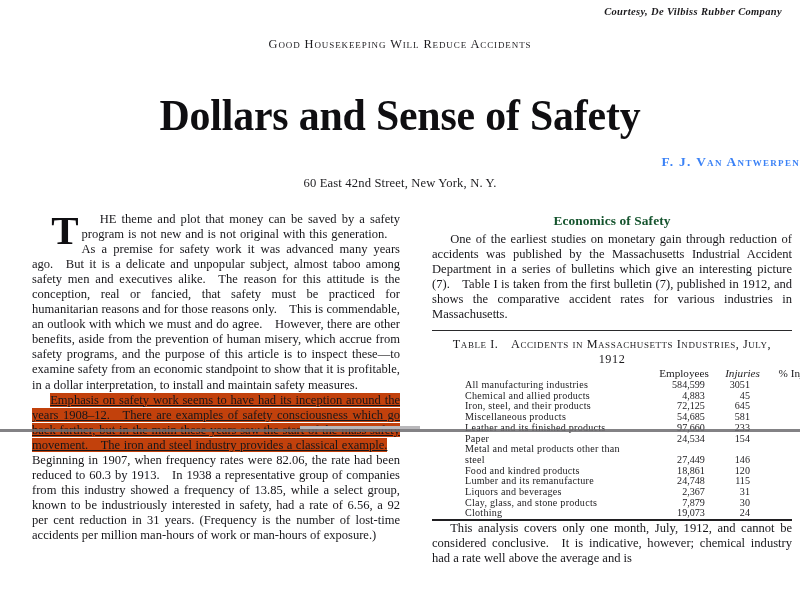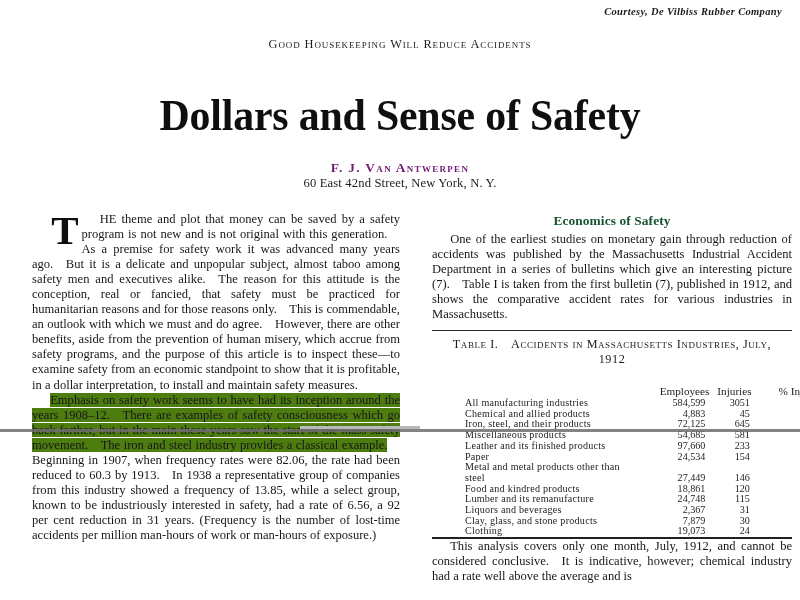--- a/index.html
+++ b/index.html
@@ -58,29 +58,29 @@
     text-align: center;
     font-weight: bold;
     font-size: 45px;
     line-height: 1.06;
     letter-spacing: -0.2px;
     transform: scaleX(0.93);
     color: #0f0e11;
   }
   .byline {
     position: absolute;
-    top: 160px;
-    left: 0;
-    width: 800px;
-    text-align: center;
+    top: 154px;
+    left: 0;
+    width: 800px;
+    text-align: right;
     font-size: 13.4px;
     font-variant: small-caps;
     letter-spacing: 1.3px;
     font-weight: bold;
-    color: #701a75;
+    color: #3b82f6;
   }
   .address {
     position: absolute;
     top: 176px;
     left: 0;
     width: 800px;
     text-align: center;
     font-size: 12.6px;
     letter-spacing: 0.15px;
     color: #1d1c1f;
@@ -112,22 +112,23 @@
     float: left;
     font-size: 41px;
     line-height: 30px;
     font-weight: bold;
     padding: 2px 3px 0 1px;
     margin-top: 1px;
     color: #0f0e11;
   }
 
   .hl {
-    background: #4d7c0f;
+    background: #c2410c;
     box-decoration-break: clone;
+    text-decoration: underline;
     -webkit-box-decoration-break: clone;
   }
 
   
   .subhead {
     text-align: center;
     font-weight: bold;
     font-size: 13.4px;
     line-height: 17px;
     margin: 0 0 3px 0;
@@ -145,40 +146,40 @@
   .rule-bottom {
     border-top: 2px solid #201f22;
   }
   .table-block { margin-top: 8px; }
   .table-caption {
     font-variant: small-caps;
     font-size: 12.2px;
     letter-spacing: 0.55px;
     text-align: center;
     line-height: 14.5px;
-    margin: 6px 0 20px 0;
+    margin: 6px 0 2px 0;
     color: #1b1a1d;
   }
   table.accidents {
     width: 100%;
     border-collapse: collapse;
     font-size: 10.1px;
     line-height: 10.7px;
     color: #1c1b1e;
     margin-left: 33px;
   }
   table.accidents th {
     font-weight: normal;
     font-size: 11.2px;
     padding: 0 0 1px 0;
     white-space: nowrap;
   }
   table.accidents th.c-name { text-align: left; }
   table.accidents th.c-emp  { text-align: right; padding-right: 8px; }
-  table.accidents th.c-inj  { text-align: left; padding-right: 10px; }
+  table.accidents th.c-inj  { text-align: right; padding-right: 10px; font-style: italic; }
   table.accidents th.c-pct  { text-align: right; padding-right: 2px; }
   table.accidents td {
     padding: 0;
     white-space: nowrap;
   }
   table.accidents td.c-name { text-align: left; letter-spacing: 0.25px; }
   table.accidents td.c-emp  { text-align: right; padding-right: 12px; }
   table.accidents td.c-inj  { text-align: right; padding-right: 20px; }
   table.accidents td.c-pct  { text-align: right; padding-right: 8px; }
   td.indent-sub { padding-left: 18px; }

